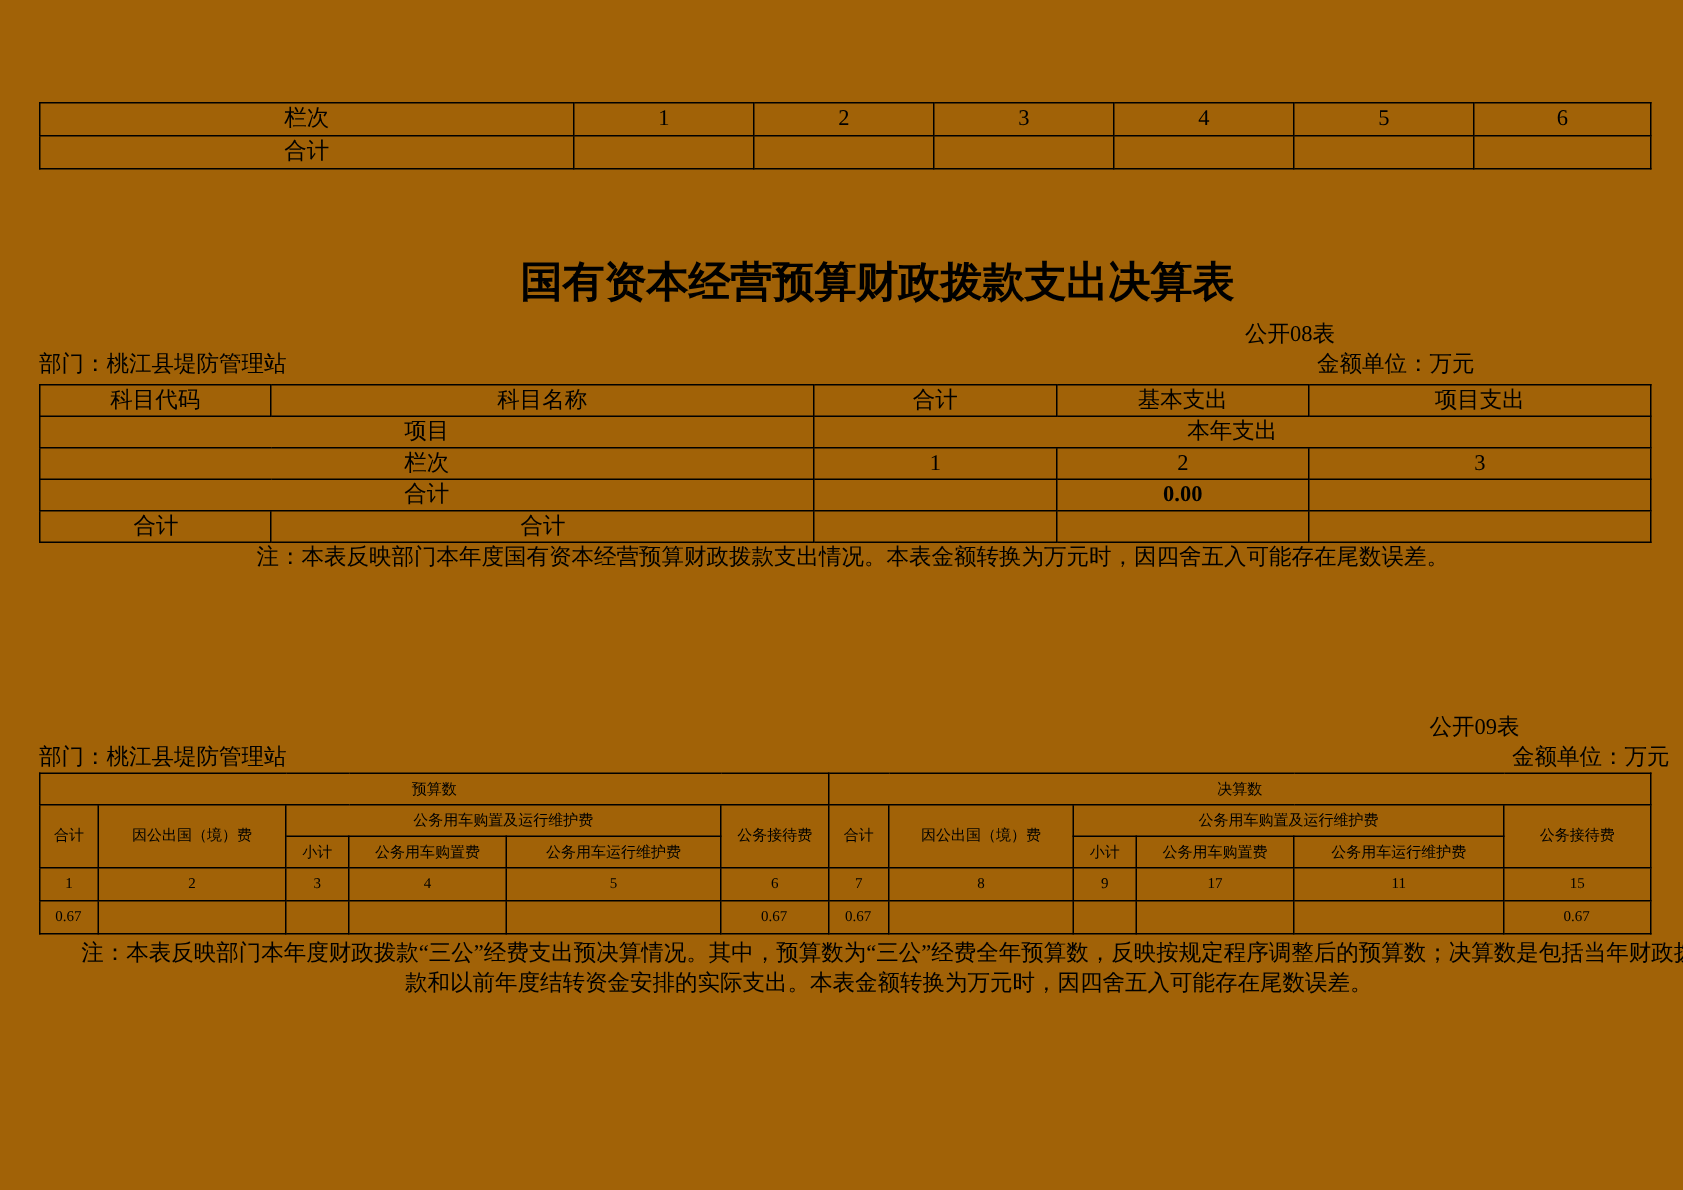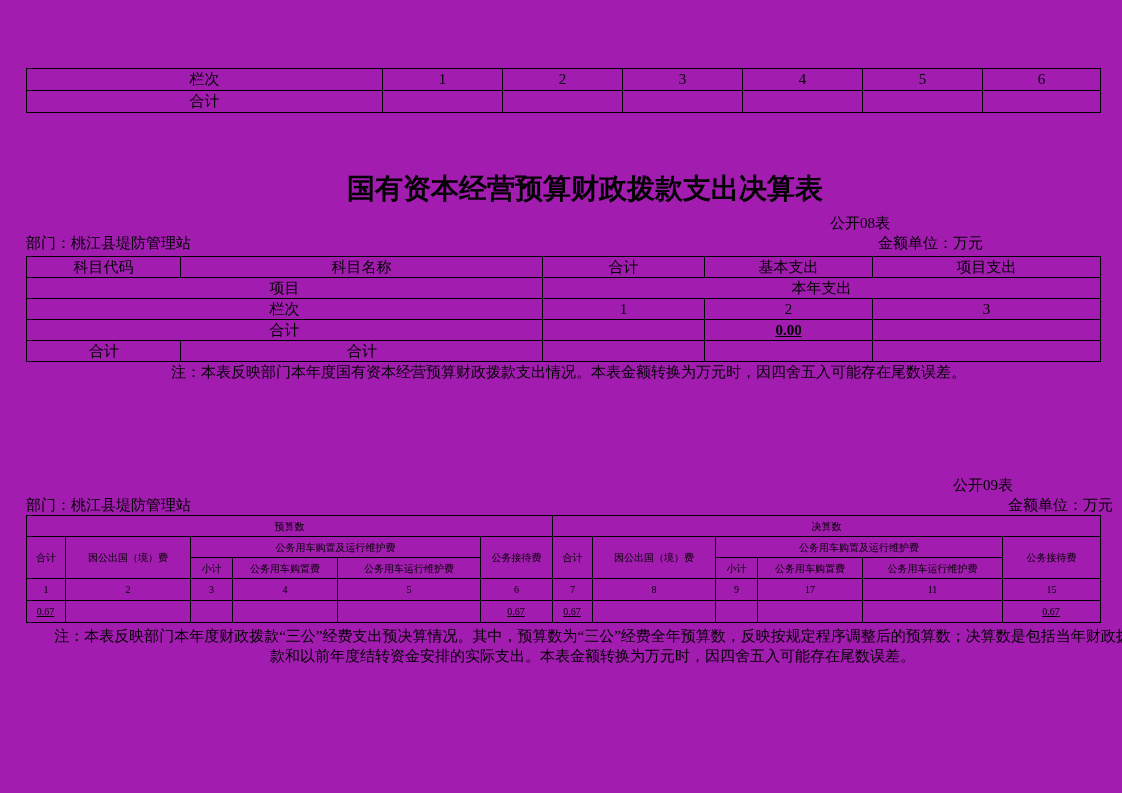--- a/index.html
+++ b/index.html
@@ -1,21 +1,21 @@
 <!DOCTYPE html>
 <html><head>
 <meta charset="utf-8">
 <style>
   * { box-sizing: border-box; }
   html, body { margin: 0; padding: 0; background: #fff; }
   #page {
     position: relative;
     width: 1122px;
     height: 793px;
-    background: #a21caf;
+    background: #a16207;
     font-family: "Liberation Serif", "DejaVu Serif", serif;
     color: #000;
     overflow: hidden;
   }
   table.grid {
     position: absolute;
     border-collapse: collapse;
     table-layout: fixed;
   }
   table.grid td {
@@ -32,21 +32,21 @@
   #top-table tr { height: 22px; }
 
   #table08 { left: 26px; top: 256px; width: 1074px; }
   #table08 tr { height: 21px; }
 
   #table09 { left: 26px; top: 515px; width: 1074px; }
   #table09 td { font-size: 10px; padding: 0 1px; }
   #table09 tr { height: 21px; }
   #table09 tr.tall { height: 22px; }
 
-  .num { text-align: right; padding-right: 2px !important; text-decoration: underline; }
+  .num { text-align: right; padding-right: 2px !important; }
   .left { text-align: left; padding-left: 3px !important; }
   .bold { font-weight: bold; }
 
   .title {
     position: absolute;
     left: 0;
     width: 1122px;
     text-align: center;
     font-weight: bold;
     font-size: 28px;

